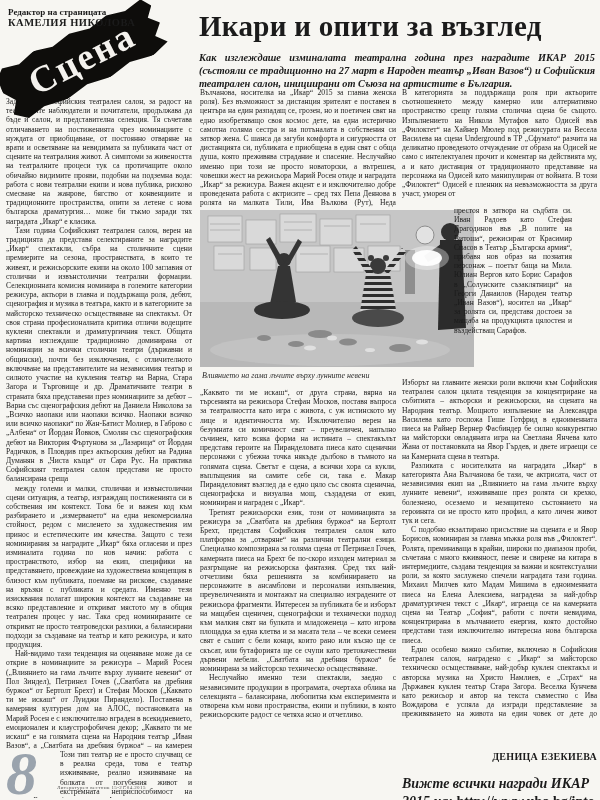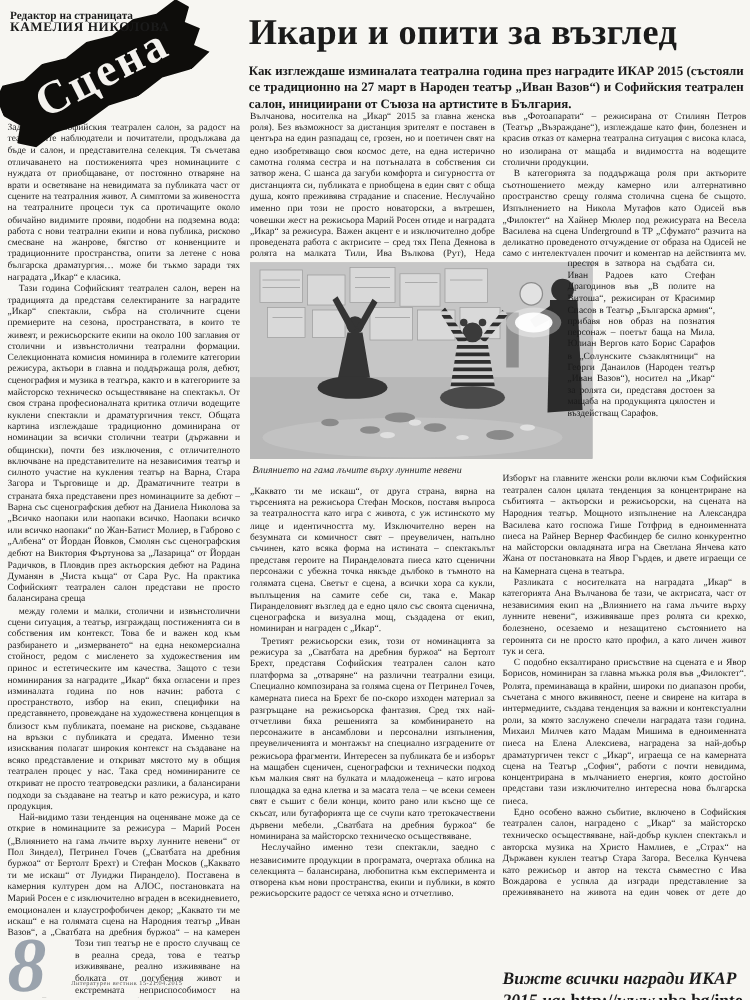--- a/index.html
+++ b/index.html
@@ -16,21 +16,21 @@
     position:absolute;left:-4px;top:30px;width:172px;height:58px;z-index:2;
     background:#0e0d0b;transform:rotate(-27deg);transform-origin:50% 50%;
     display:flex;align-items:center;justify-content:center;
     clip-path:polygon(1% 14%,6% 2%,16% 9%,27% 0%,38% 8%,50% 1%,62% 9%,74% 2%,85% 10%,96% 4%,100% 22%,95% 38%,100% 55%,94% 72%,99% 90%,88% 100%,74% 92%,60% 100%,46% 93%,32% 100%,18% 93%,7% 99%,0% 82%,5% 62%,0% 40%);
   }
   .banner span{color:#f4f2ee;font-size:37px;font-weight:bold;letter-spacing:2px;
     font-family:"Liberation Serif",serif;transform:translateY(-1px);}
   .headline{position:absolute;left:199px;top:10px;width:396px;
     font-size:29px;font-weight:bold;letter-spacing:.3px;}
   .standfirst{position:absolute;left:199px;top:51px;width:396px;
-    font-size:10.3px;font-weight:bold;line-height:1.28;text-align:justify;}
+    font-size:10.3px;font-weight:bold;font-style:italic;line-height:1.28;text-align:justify;}
   
   .col{position:absolute;font-size:7.6px;line-height:9.2px;text-align:justify;overflow:hidden;}
   .col p{margin:0;}
   .col p + p{text-indent:9px;}
   #col1a{left:6px;top:97px;width:186px;height:652px;}
   #col1b{left:6px;top:750px;width:186px;height:48px;}
   #col2a{left:200px;top:88px;width:196px;height:120px;}
   #col2b{left:200px;top:388px;width:196px;height:408px;}
   #col3a{left:402px;top:88px;width:195px;height:117px;}
   #col3wrap{left:454px;top:206px;width:118px;height:170px;}
@@ -167,32 +167,32 @@
   </div>
   <div class="caption">Влиянието на гама лъчите върху лунните невени</div>
 
   <div class="col" id="col2b">
     <p>„Каквато ти ме искаш“, от друга страна, вярна на търсенията на режисьора Стефан Москов, поставя въпроса за театралността като игра с живота, с уж истинското му лице и идентичността му. Изключително верен на безумната си комичност свят – преувеличен, напълно съчинен, като всяка форма на истината – спектакълът представя героите на Пиранделовата пиеса като сценични персонажи с убежна точка някъде дълбоко в тъмното на голямата сцена. Светът е сцена, а всички хора са кукли, въплъщения на самите себе си, така е. Макар Пиранделовият възглед да е едно цяло със своята сценична, сценографска и визуална мощ, създадена от екип, номиниран и награден с „Икар“.</p>
     <p>Третият режисьорски език, този от номинацията за режисура за „Сватбата на дребния буржоа“ на Бертолт Брехт, представя Софийския театрален салон като платформа за „отваряне“ на различни театрални езици. Специално композирана за голяма сцена от Петринел Гочев, камерната пиеса на Брехт бе по-скоро изходен материал за разгръщане на режисьорска фантазия. Сред тях най-отчетливи бяха решенията за комбинирането на персонажите в ансамблови и персонални изпълнения, преувеличенията и монтажът на специално изградените от режисьора фрагменти. Интересен за публиката бе и изборът на мащабен сценичен, сценографски и технически подход към малкия свят на булката и младоженеца – като игрова площадка за една клетва и за масата тела – че всеки семеен свят е съшит с бели конци, които рано или късно ще се скъсат, или бутафорията ще се счупи като третокачествени дървени мебели. „Сватбата на дребния буржоа“ бе номинирана за майсторско техническо осъществяване.</p>
     <p>Неслучайно именно тези спектакли, заедно с независимите продукции в програмата, очертаха облика на селекцията – балансирана, любопитна към експеримента и отворена към нови пространства, екипи и публики, в която режисьорските радост се четяха ясно и отчетливо.</p>
   </div>
 
   <div class="col" id="col3a">
-    <p>във „Фотоапарати“ – режисирана от Стилиян Петров (Театър „Възраждане“), изглеждаше като фин, болезнен и красив отказ от камерна театрална ситуация с висока класа, но изолирана от мащаба и видимостта на водещите столични продукции.</p>
     <p>В категорията за поддържаща роля при актьорите съотношението между камерно или алтернативно пространство срещу голяма столична сцена бе същото. Изпълнението на Никола Мутафов като Одисей във „Филоктет“ на Хайнер Мюлер под режисурата на Весела Василева на сцена Underground в ТР „Сфумато“ разчита на деликатно проведеното отчуждение от образа на Одисей не само с интелектуален прочит и коментар на действията му, а и като дистанция от традиционното представяне на персонажа на Одисей като манипулиран от войната. В този „Филоктет“ Одисей е пленник на невъзможността за друга участ, уморен от</p>
   </div>
   <div class="col" id="col3wrap">
     <p>престоя в затвора на съдбата си. Иван Радоев като Стефан Драгодинов във „В полите на Витоша“, режисиран от Красимир Спасов в Театър „Българска армия“, прибавя нов образ на познатия персонаж – поетът баща на Мила. Юлиан Вергов като Борис Сарафов в „Солунските съзаклятници“ на Георги Данаилов (Народен театър „Иван Вазов“), носител на „Икар“ за ролята си, представя достоен за мащаба на продукцията цялостен и въздействащ Сарафов.</p>
   </div>
   <div class="col" id="col3b">
     <p>Изборът на главните женски роли включи към Софийския театрален салон цялата тенденция за концентриране на събитията – актьорски и режисьорски, на сцената на Народния театър. Мощното изпълнение на Александра Василева като госпожа Гише Готфрид в едноименната пиеса на Райнер Вернер Фасбиндер бе силно конкурентно на майсторски овладяната игра на Светлана Янчева като Жана от постановката на Явор Гърдев, и двете играещи се на Камерната сцена в театъра.</p>
     <p>Разликата с носителката на наградата „Икар“ в категорията Ана Вълчанова бе тази, че актрисата, част от независимия екип на „Влиянието на гама лъчите върху лунните невени“, изживяваше през ролята си крехко, болезнено, осезаемо и незащитено състоянието на героинята си не просто като профил, а като личен живот тук и сега.</p>
     <p>С подобно екзалтирано присъствие на сцената е и Явор Борисов, номиниран за главна мъжка роля във „Филоктет“. Ролята, преминаваща в крайни, широки по диапазон проби, съчетана с много вживяност, пеене и свирене на китара в интермедиите, създава тенденция за важни и контекстуални роли, за която заслужено спечели наградата тази година. Михаил Милчев като Мадам Мишима в едноименната пиеса на Елена Алексиева, наградена за най-добър драматургичен текст с „Икар“, играеща се на камерната сцена на Театър „София“, работи с почти невидима, концентрирана в мълчанието енергия, която достойно представи тази изключително интересна нова българска пиеса.</p>
     <p>Едно особено важно събитие, включено в Софийския театрален салон, наградено с „Икар“ за майсторско техническо осъществяване, най-добър куклен спектакъл и авторска музика на Христо Намлиев, е „Страх“ на Държавен куклен театър Стара Загора. Веселка Кунчева като режисьор и автор на текста съвместно с Ива Вождарова е успяла да изгради представление за преживяването на живота на един човек от дете до умираща възрастна като безизходна сценична метафора. „Страх“ е сценична поема с кукли, маски, светлина и звук, в която майсторски участва и невидимото, празното пространство на сцената, внушаващо онова несъбудено място във всеки от нас, поело съкровеното, страшното и спасителното.</p>
 
   </div>
 
+  <div class="author">ДЕНИЦА ЕЗЕКИЕВА</div>
 
   <div class="footnote">
     <span class="pref">Вижте всички награди ИКАР 2015 на: </span><span class="url">http://www.uba.bg/internal_bg.php?sec=4</span>
   </div>
 
 </div>
 
 </body></html>

